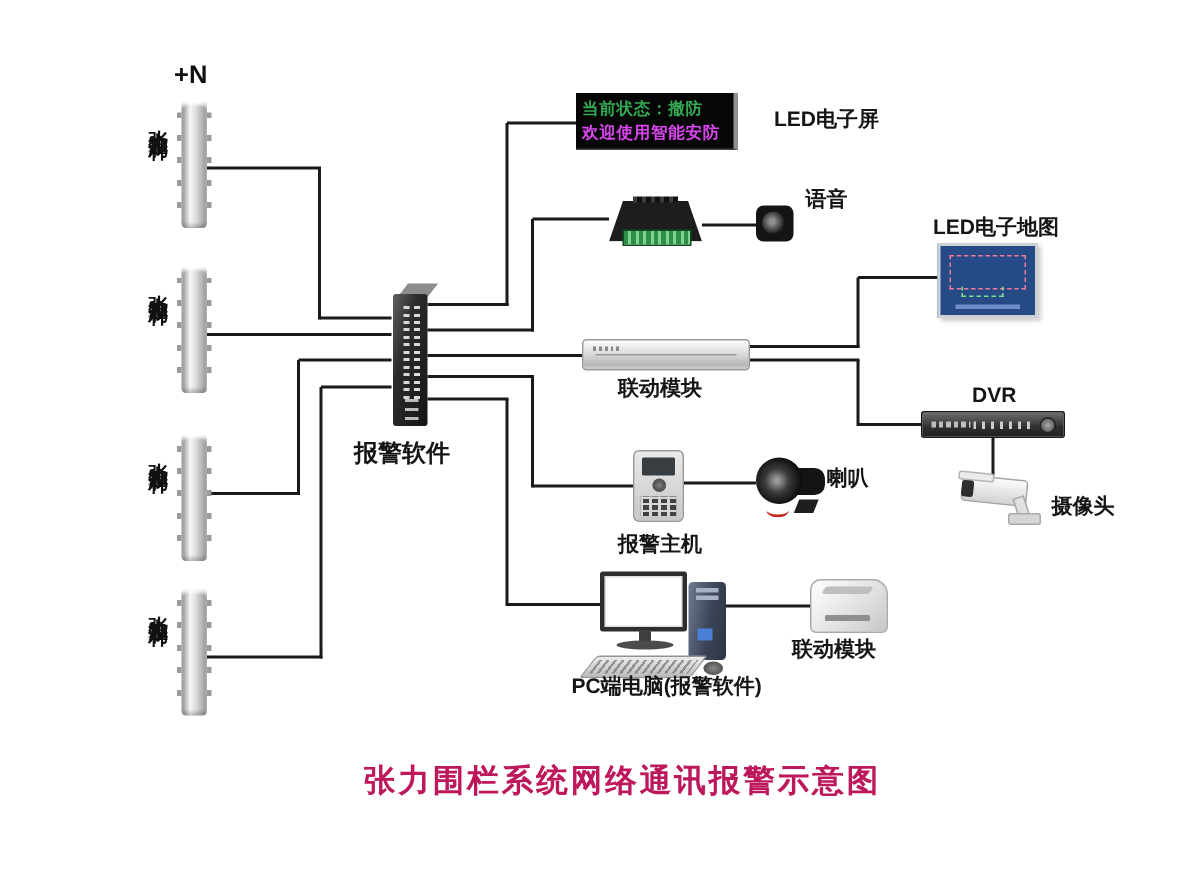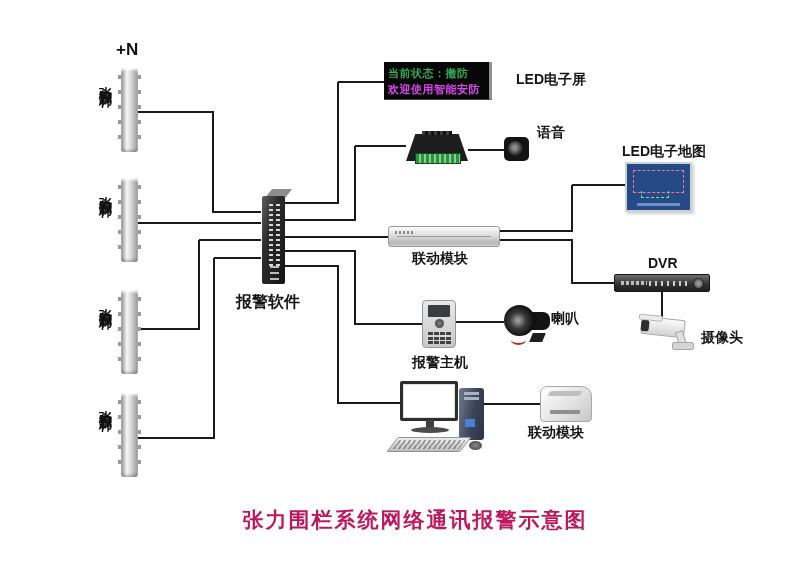--- a/index.html
+++ b/index.html
@@ -270,20 +270,21 @@
 
   <div class="monitor"></div>
   <div class="mon-neck"></div>
   <div class="mon-base"></div>
   <div class="tower">
     <div class="drive"></div>
     <div class="scrn"></div>
   </div>
   <div class="keyboard"></div>
   <div class="mouse"></div>
+  <div class="label" style="left:381px;top:449px">PC端电脑(报警软件)</div>
 
   <div class="printer">
     <div class="lid"></div>
     <div class="slot"></div>
   </div>
   <div class="label" style="left:528px;top:424px">联动模块</div>
 
   <div class="title" style="color: #be185d;">张力围栏系统网络通讯报警示意图</div>
 </div>
 

